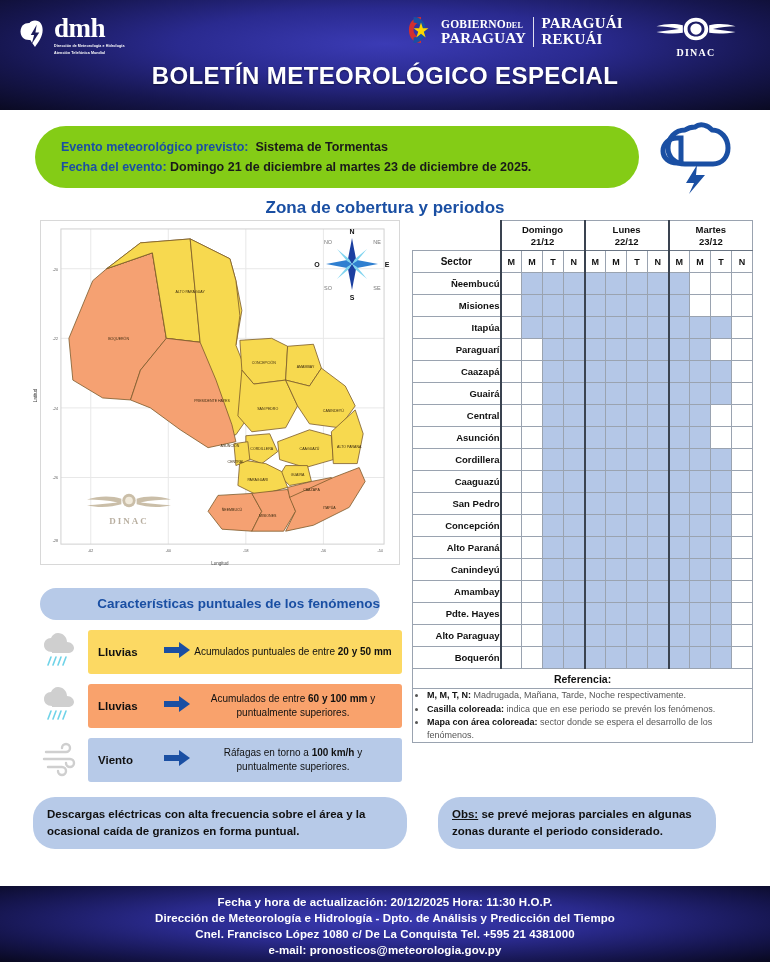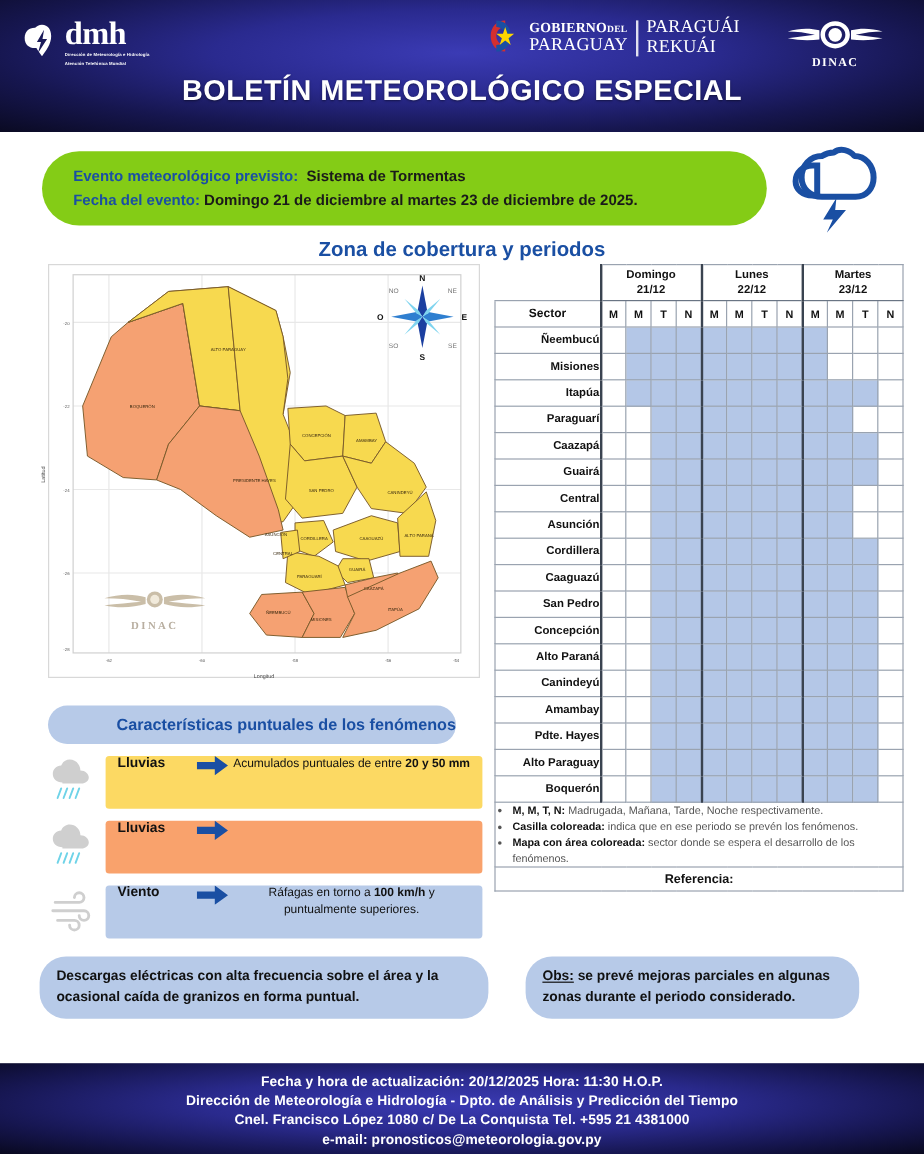--- a/index.html
+++ b/index.html
@@ -25,21 +25,21 @@
   .dmh-text { color: #fff; font-family: "Liberation Serif", serif; font-size: 27px; font-weight: bold; line-height: 1; letter-spacing: -0.5px; }
   .dmh-sub { color: #fff; font-size: 3.6px; line-height: 1.35; font-weight: bold; letter-spacing: .1px; margin-top: 2px; }
 
   .logo-gob {
     position: absolute; left: 408px; top: 16px;
     display: flex; gap: 7px;
   }
   .gob-emblem { width: 26px; height: 28px; position: relative; }
   .gob-words { display: flex; align-items: center; gap: 7px; color: #fff; font-family: "Liberation Serif", serif; }
   .gob-l1 { font-size: 11.5px; font-weight: bold; letter-spacing: .2px; line-height: 1.25; }
-  .gob-l2 { font-size: 15px; font-weight: normal; letter-spacing: .2px; line-height: 1.05; }
+  .gob-l2 { font-size: 15px; font-weight: bold; letter-spacing: .2px; line-height: 1.05; }
   .gob-small { font-size: 8px; font-weight: bold; }
   .gob-div { width: 1.5px; height: 30px; background: #fff; opacity: .85; }
 
   .logo-dinac {
     position: absolute; left: 648px; top: 12px;
     width: 96px; height: 48px;
     display: flex; flex-direction: column; align-items: center; justify-content: center;
   }
   .dinac-label { color: #fff; font-family: "Liberation Serif", serif; font-size: 10px; font-weight: bold; letter-spacing: 1.2px; margin-top: 1px; }
 
@@ -92,21 +92,21 @@
   .charac-head {
     background: #b7cae8; border-radius: 19px;
     height: 32px; line-height: 32px;
     text-align: right; color: #1a4fa3; font-weight: bold; font-size: 13.5px;
     width: 340px;
   }
   .charac-row { display: flex; align-items: center; margin-top: 10px; gap: 6px; }
   .wx-icon { width: 42px; height: 40px; flex: 0 0 42px; }
   .charac-pill {
     flex: 1; border-radius: 3px; height: 44px;
-    display: flex; align-items: flex-start; padding: 0 10px; gap: 4px;
+    display: flex; align-items: center; padding: 0 10px; gap: 4px;
   }
   .pill-yellow { background: #fcd963; }
   .pill-orange { background: #f9a26c; }
   .pill-blue   { background: #b7cae8; }
   .pill-label { font-size: 11.5px; font-weight: bold; color: #111; width: 62px; flex: 0 0 62px; }
   .pill-arrow { flex: 0 0 26px; }
   .pill-text { flex: 1; font-size: 10px; line-height: 14px; color: #111; text-align: center; }
   .pill-text b { font-weight: bold; }
 
   
@@ -392,20 +392,21 @@
                 <line x1="16" y1="25" x2="13" y2="33"></line>
     <line x1="21" y1="25" x2="18" y2="33"></line>
                 <line x1="26" y1="25" x2="23" y2="33"></line>
   </g>
             </svg></span>
      <div class="charac-pill pill-orange">
        <span class="pill-label">Lluvias</span>
        <span class="pill-arrow"><svg viewBox="0 0 26 16" width="26" height="16">
                 <path d="M0 5 H15 V0 L26 8 L15 16 V11 H0 Z" fill="#1a4fa3"></path>
               </svg></span>
+       <span class="pill-text">Acumulados de entre <b>60 y 100 mm</b> y puntualmente superiores.</span>
      </div>
         </div>
         <div class="charac-row">
           <span class="wx-icon"><svg viewBox="0 0 42 40" width="42" height="40">
   <g fill="none" stroke="#cfcfcf" stroke-width="2.4" stroke-linecap="round">
     <path d="M6 12 H26 A4 4 0 1 0 22 8"></path>
     <path d="M4 19 H30 A4 4 0 1 1 26 23"></path>
     <path d="M8 27 H22 A4 4 0 1 1 18 31"></path>
   </g>
             </svg></span>
@@ -725,31 +726,31 @@
             <td class="cell on"></td>
             <td class="cell on"></td>
             <td class="cell on blockstart"></td>
             <td class="cell on"></td>
             <td class="cell on"></td>
             <td class="cell"></td>
           </tr>
         </tbody>
       <tfoot>
         <tr>
+          <td class="ref-head" colspan="13">Referencia:</td>
+        </tr>
+        <tr>
           <td class="ref-body" colspan="13">
             <ul id="ref-list">
                 <li><b>M, M, T, N:</b> Madrugada, Mañana, Tarde, Noche respectivamente.</li>
                 <li><b>Casilla coloreada:</b> indica que en ese periodo se prevén los fenómenos.</li>
                 <li><b>Mapa con área coloreada:</b> sector donde se espera el desarrollo de los fenómenos.</li>
               </ul>
           </td>
         </tr>
-        <tr>
-          <td class="ref-head" colspan="13">Referencia:</td>
-        </tr>
       </tfoot>
     </table>
   </div>
 </div>
 
 <div class="notices">
   <div class="notice notice-left">Descargas eléctricas con alta frecuencia sobre el área y la ocasional caída de granizos en forma puntual.</div>
   <div class="notice notice-right">
     <span><u>Obs:</u><span> se prevé mejoras parciales en algunas zonas durante el periodo considerado.</span></span>
   </div>

